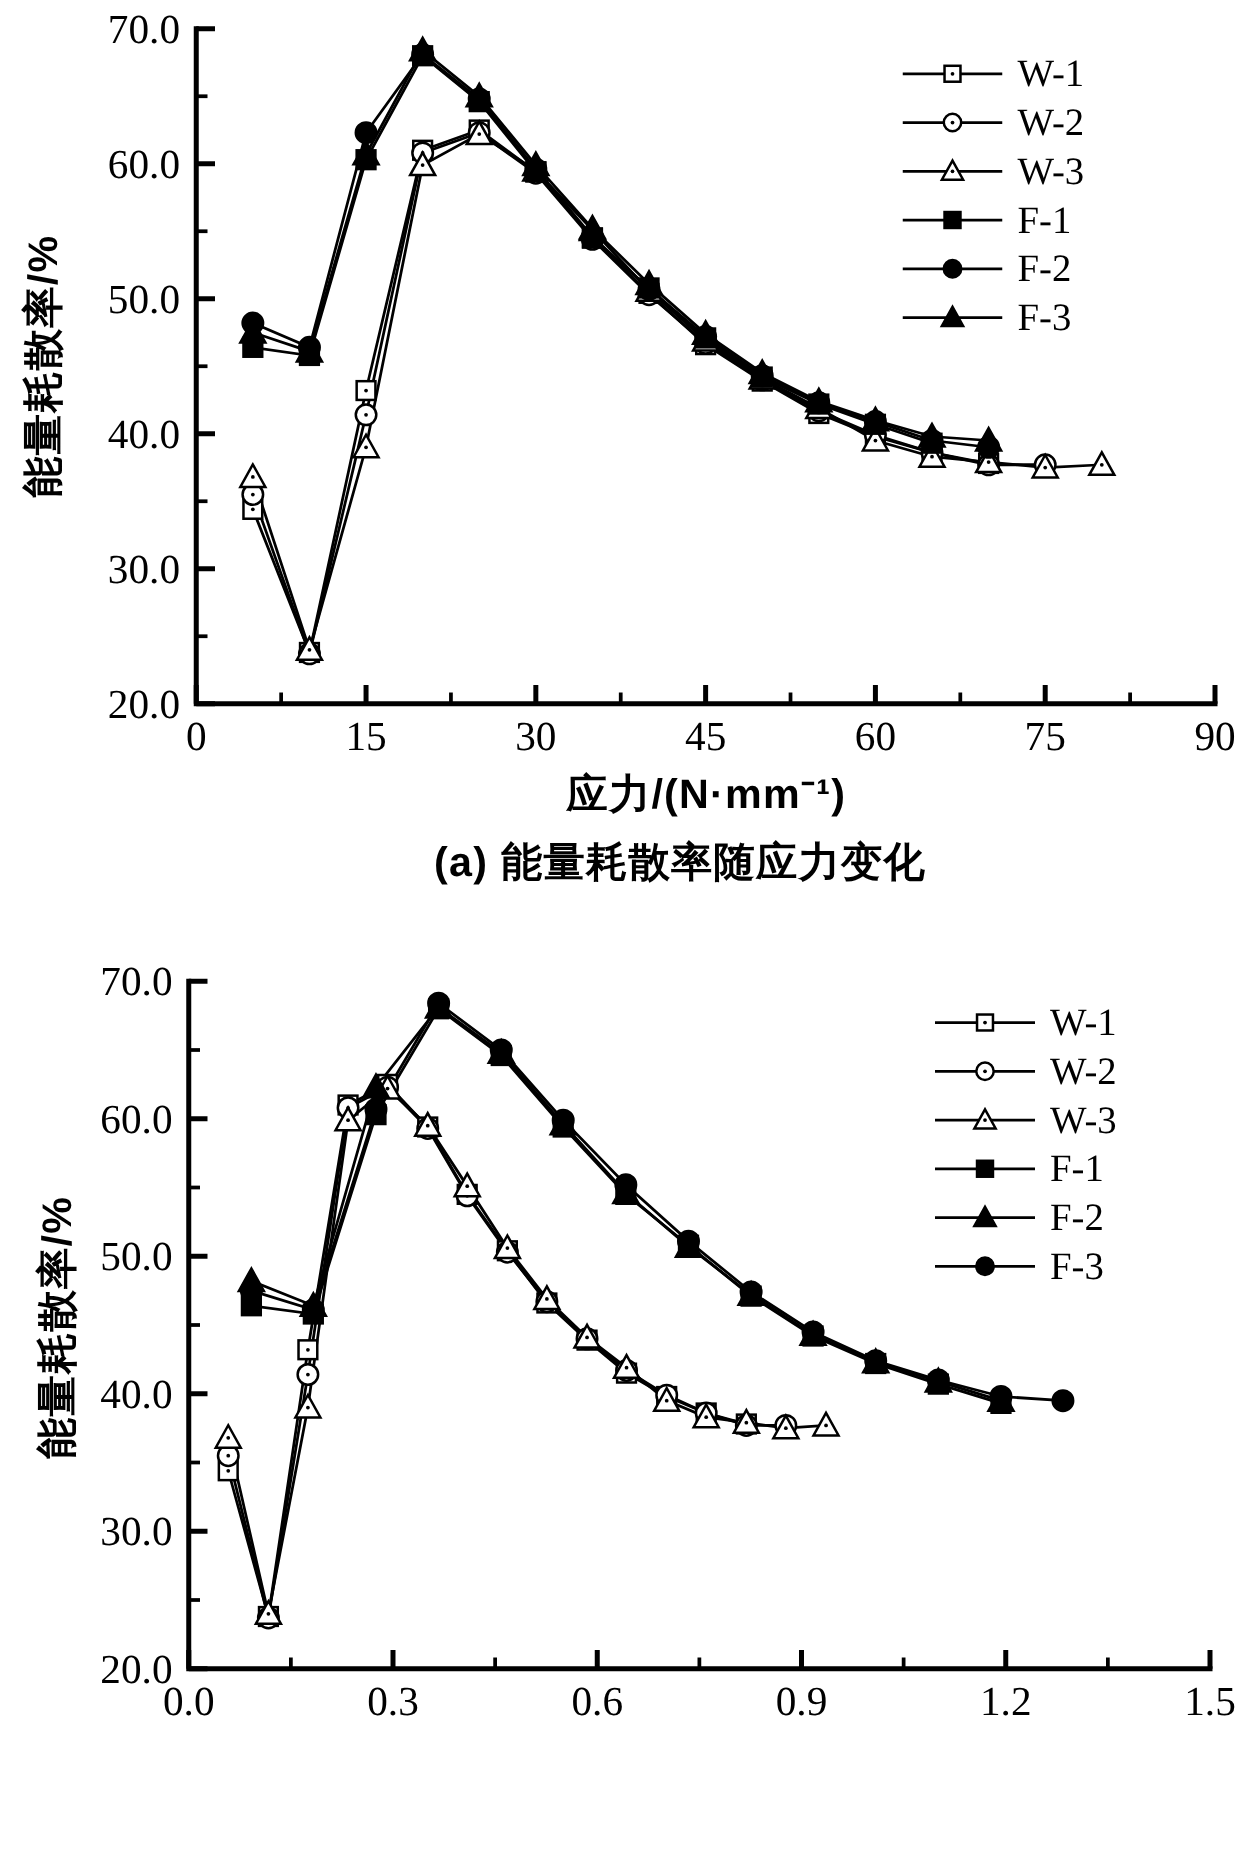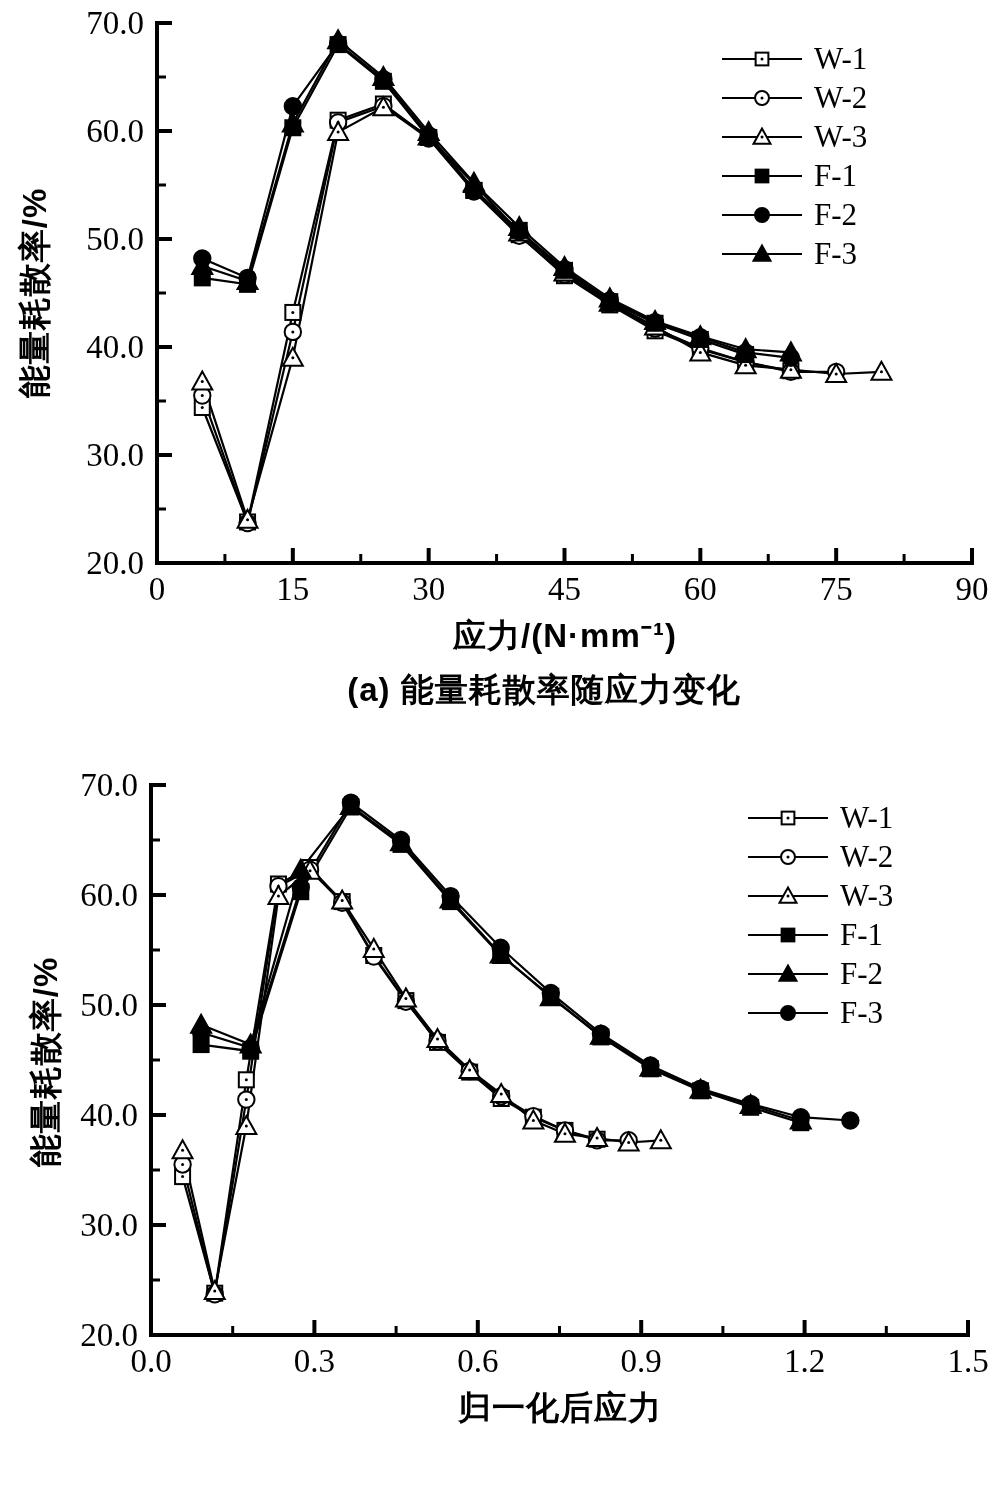--- a/index.html
+++ b/index.html
@@ -801,21 +801,20 @@
           <line x1="0" y1="15" x2="80" y2="15" stroke="#000000" stroke-width="2.2"></line>
           <g>
             <polygon points="40,6.5 31.5,21.8 48.5,21.8" fill="#000000" stroke="#000000" stroke-width="2" stroke-linejoin="miter"></polygon>
           </g>
         </svg>
         <span class="lg-txt">F-3</span>
       </div>
     </div>
 
   <div class="axis-title ylabel" style="left:46px;top:1062px;">能量耗散率/%</div>
-  <div class="axis-title xlabel" style="left:560px;top:1408px;">归一化后应力</div>
   <div class="legend" id="legend-b" style="left:748px;top:798px;">
       <div class="lg-row">
         <svg width="80" height="30">
           <line x1="0" y1="15" x2="80" y2="15" stroke="#000000" stroke-width="2.2"></line>
           <g>
             <rect x="33.625" y="8.625" width="12.75" height="12.75" fill="#ffffff" stroke="#000000" stroke-width="2"></rect>
             <circle cx="40" cy="15" r="1.5" fill="#000000"></circle>
           </g>
         </svg>
         <span class="lg-txt">W-1</span>

